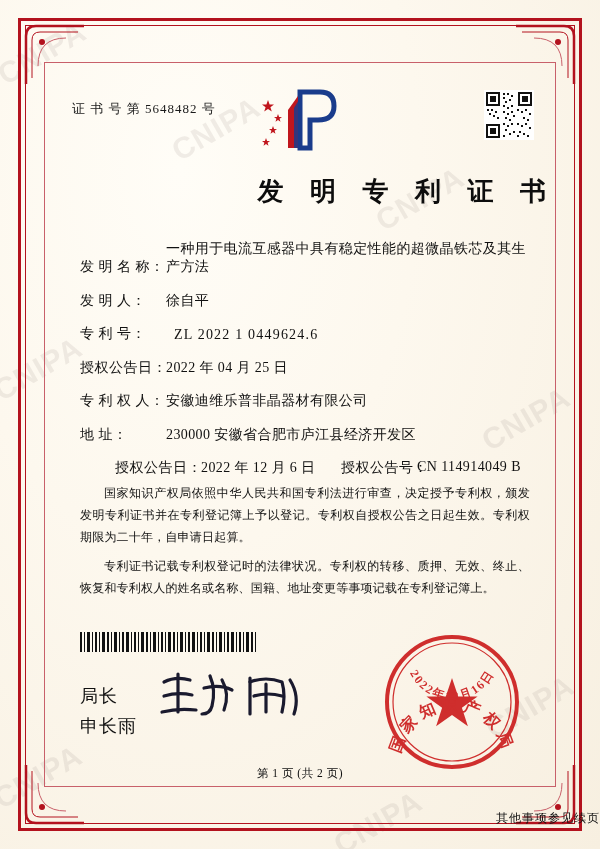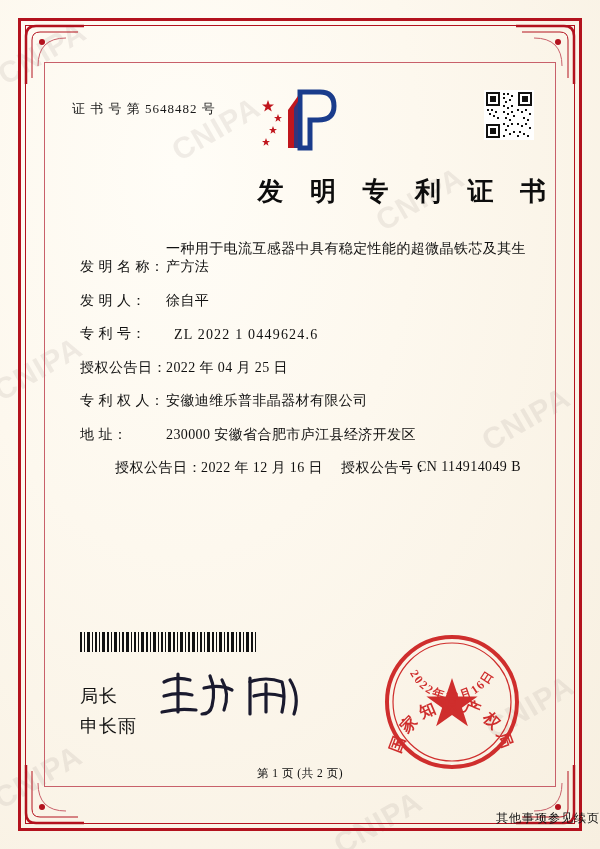--- a/index.html
+++ b/index.html
@@ -370,30 +370,34 @@
         <span class="f-value">安徽迪维乐普非晶器材有限公司</span>
       </div>
       <div class="field-row">
         <span class="f-label">地      址：</span>
         <span class="f-value">230000 安徽省合肥市庐江县经济开发区</span>
       </div>
       <div class="field-row">
         <div class="inline-pair">
           <div class="seg1">
             <span class="f-label">授权公告日：</span>
-            <span class="f-value">2022 年 12 月 16 日</span>
+            <span class="f-value">2022 年 12 月 6 日</span>
           </div>
           <div class="seg2">
             <span class="f-label">授权公告号：</span>
             <span class="f-value">CN 114914049 B</span>
           </div>
         </div>
       </div>
     </div>
 
+    <div class="paragraphs">
+      <p>国家知识产权局依照中华人民共和国专利法进行审查，决定授予专利权，颁发发明专利证书并在专利登记簿上予以登记。专利权自授权公告之日起生效。专利权期限为二十年，自申请日起算。</p>
+      <p>专利证书记载专利权登记时的法律状况。专利权的转移、质押、无效、终止、恢复和专利权人的姓名或名称、国籍、地址变更等事项记载在专利登记簿上。</p>
+    </div>
 
     <div class="barcode">
       <svg width="176" height="20" viewBox="0 0 176 20" preserveAspectRatio="none">
         <rect width="176" height="20" fill="#fdf8ee"></rect>
         <g fill="#111">
           <rect x="0" y="0" width="2" height="20"></rect>
             <rect x="4" y="0" width="1" height="20"></rect>
           <rect x="7" y="0" width="3" height="20"></rect>
             <rect x="12" y="0" width="1" height="20"></rect>
           <rect x="15" y="0" width="2" height="20"></rect>

